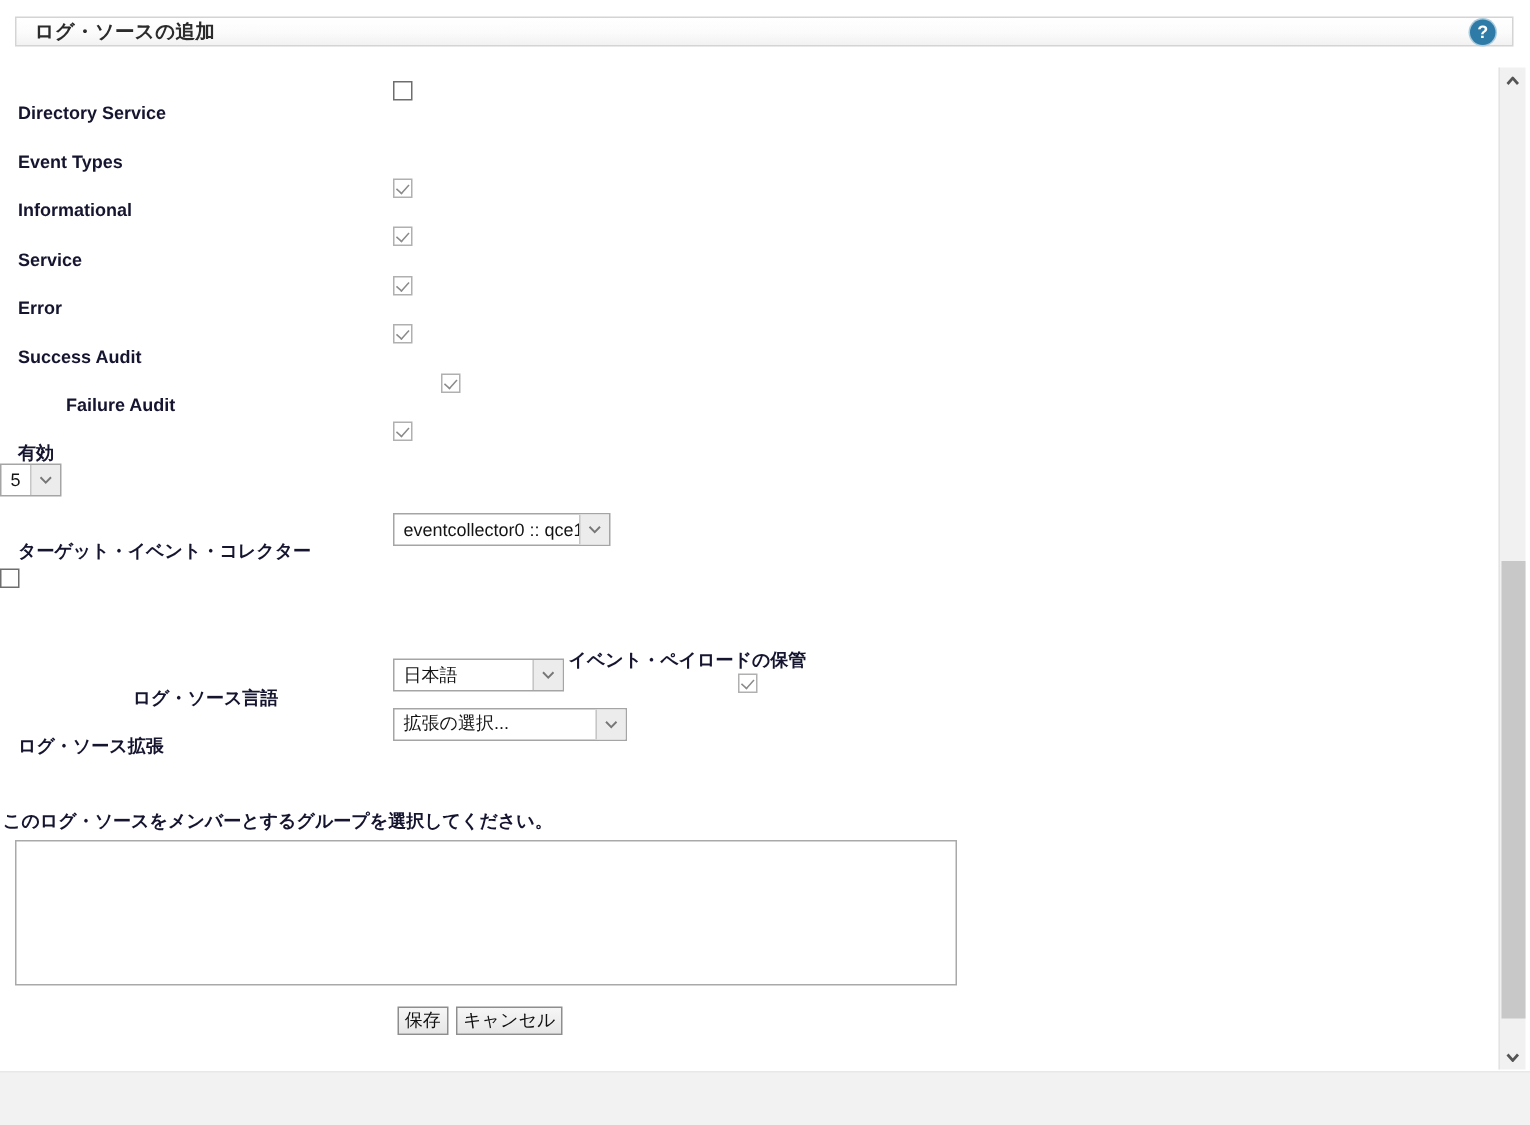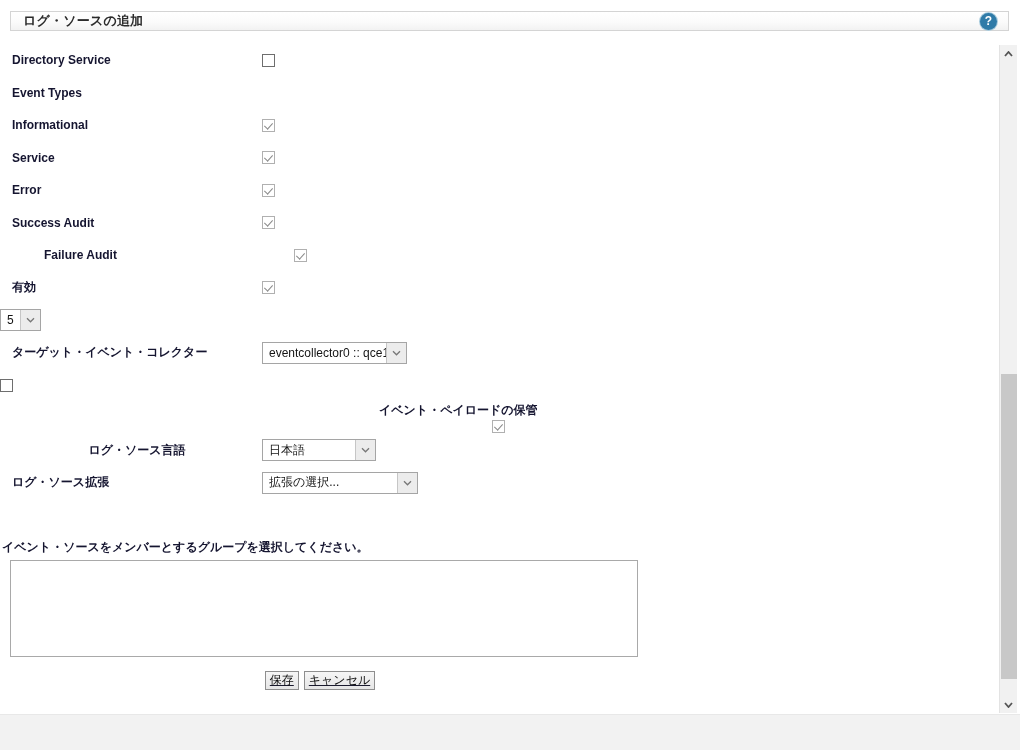--- a/index.html
+++ b/index.html
@@ -73,20 +73,21 @@
     align-items: center;
   }
   .row .label {
     width: 262px;
     padding-left: 12px;
     box-sizing: border-box;
     font-weight: bold;
     font-size: 12px;
     color: #151530;
     white-space: nowrap;
+    margin-top: 30px;
   }
   .row .control {
     flex: 1;
     display: flex;
     align-items: center;
   }
 
   
   .cb {
     width: 13px;
@@ -175,21 +176,20 @@
 
   
   #btn-row {
     position: absolute;
     left: 0;
     top: 627px;
     width: 640px;
     display: flex;
     justify-content: center;
     gap: 5px;
-    text-decoration: underline;
   }
   .btn {
     height: 19px;
     box-sizing: border-box;
     border: 1px solid #8e8e8e;
     background: linear-gradient(to bottom, #f6f6f6 0%, #e6e6e6 100%);
     font-family: "Liberation Sans", "DejaVu Sans", sans-serif;
     font-size: 12px;
     color: #101010;
     padding: 0 4px;
@@ -357,21 +357,21 @@
             <span class="sel-arrow">
               <svg width="9" height="6" viewBox="0 0 9 6">
                 <path d="M1 1.2 L4.5 4.8 L8 1.2" fill="none" stroke="#777" stroke-width="1.3"></path>
               </svg>
             </span>
           </div>
         </div>
       </div>
     </div>
 
-  <div id="group-prompt">イベント・ソースをメンバーとするグループを選択してください。</div>
+  <div id="group-prompt">このログ・ソースをメンバーとするグループを選択してください。</div>
   <div id="group-box"></div>
 
   <div id="btn-row">
     <button class="btn">保存</button>
     <button class="btn">キャンセル</button>
   </div>
 </div>
 
 <div id="scrollbar">
   <div class="sb-btn" id="sb-up">

